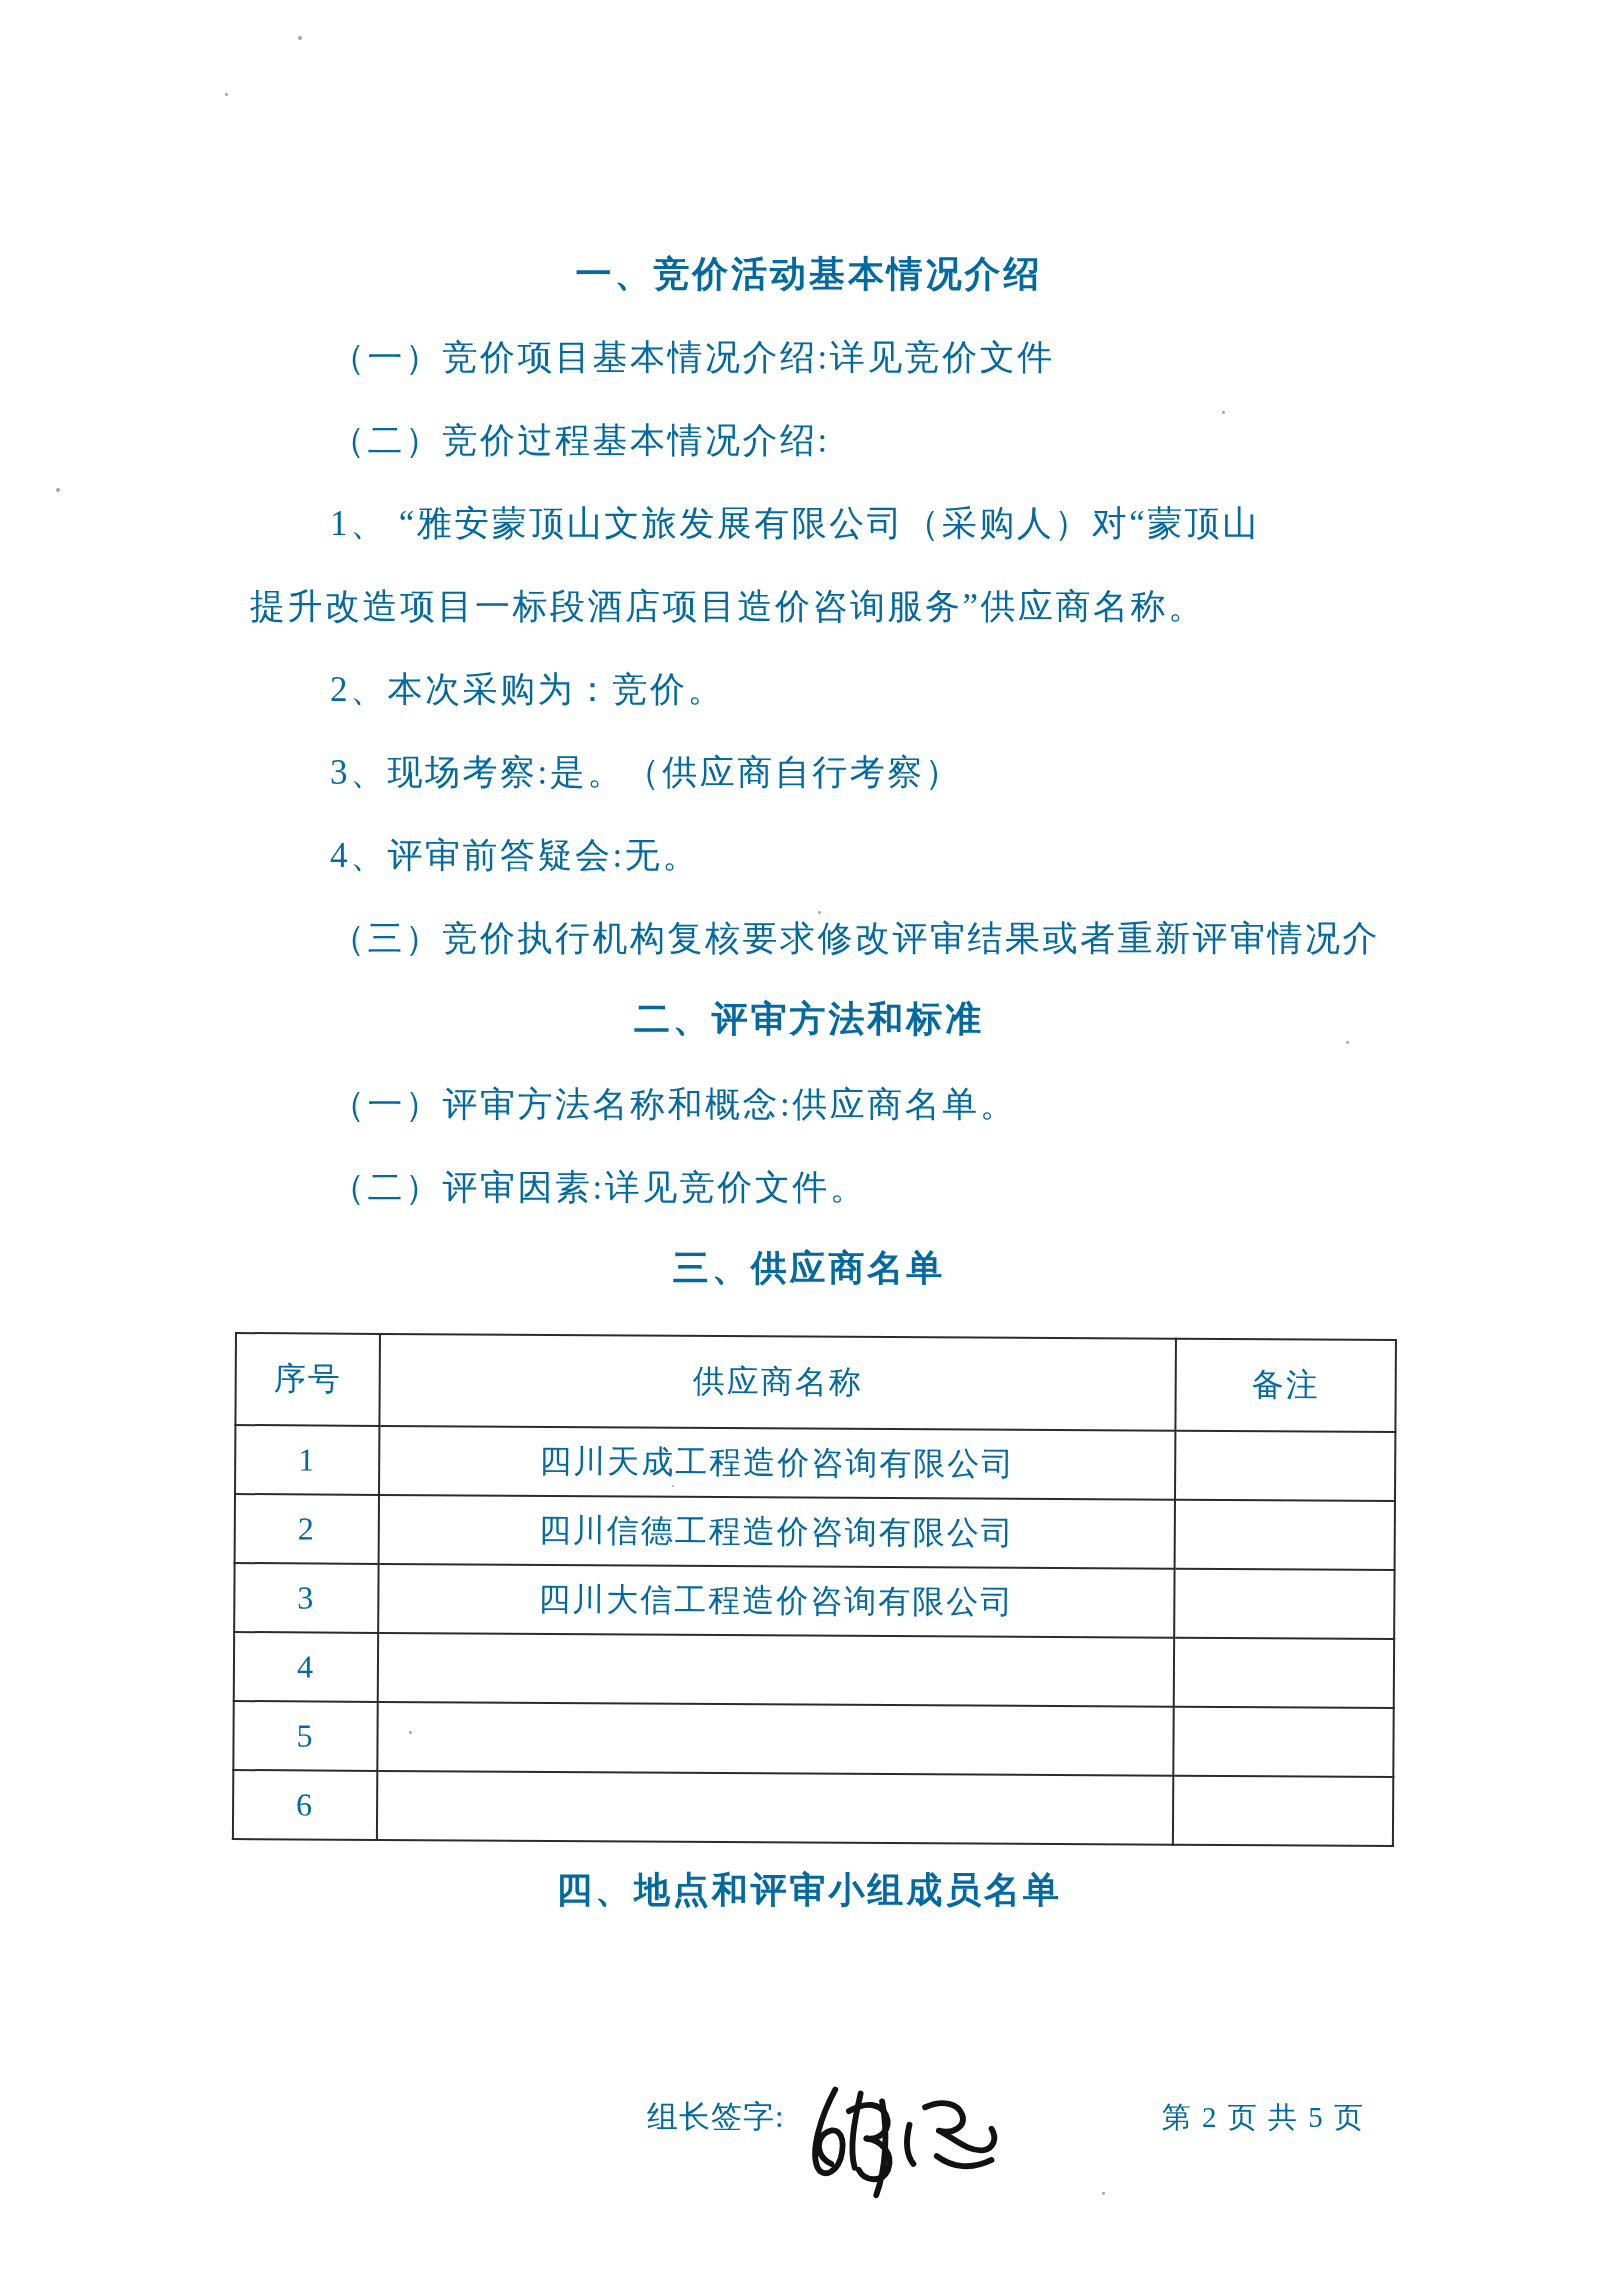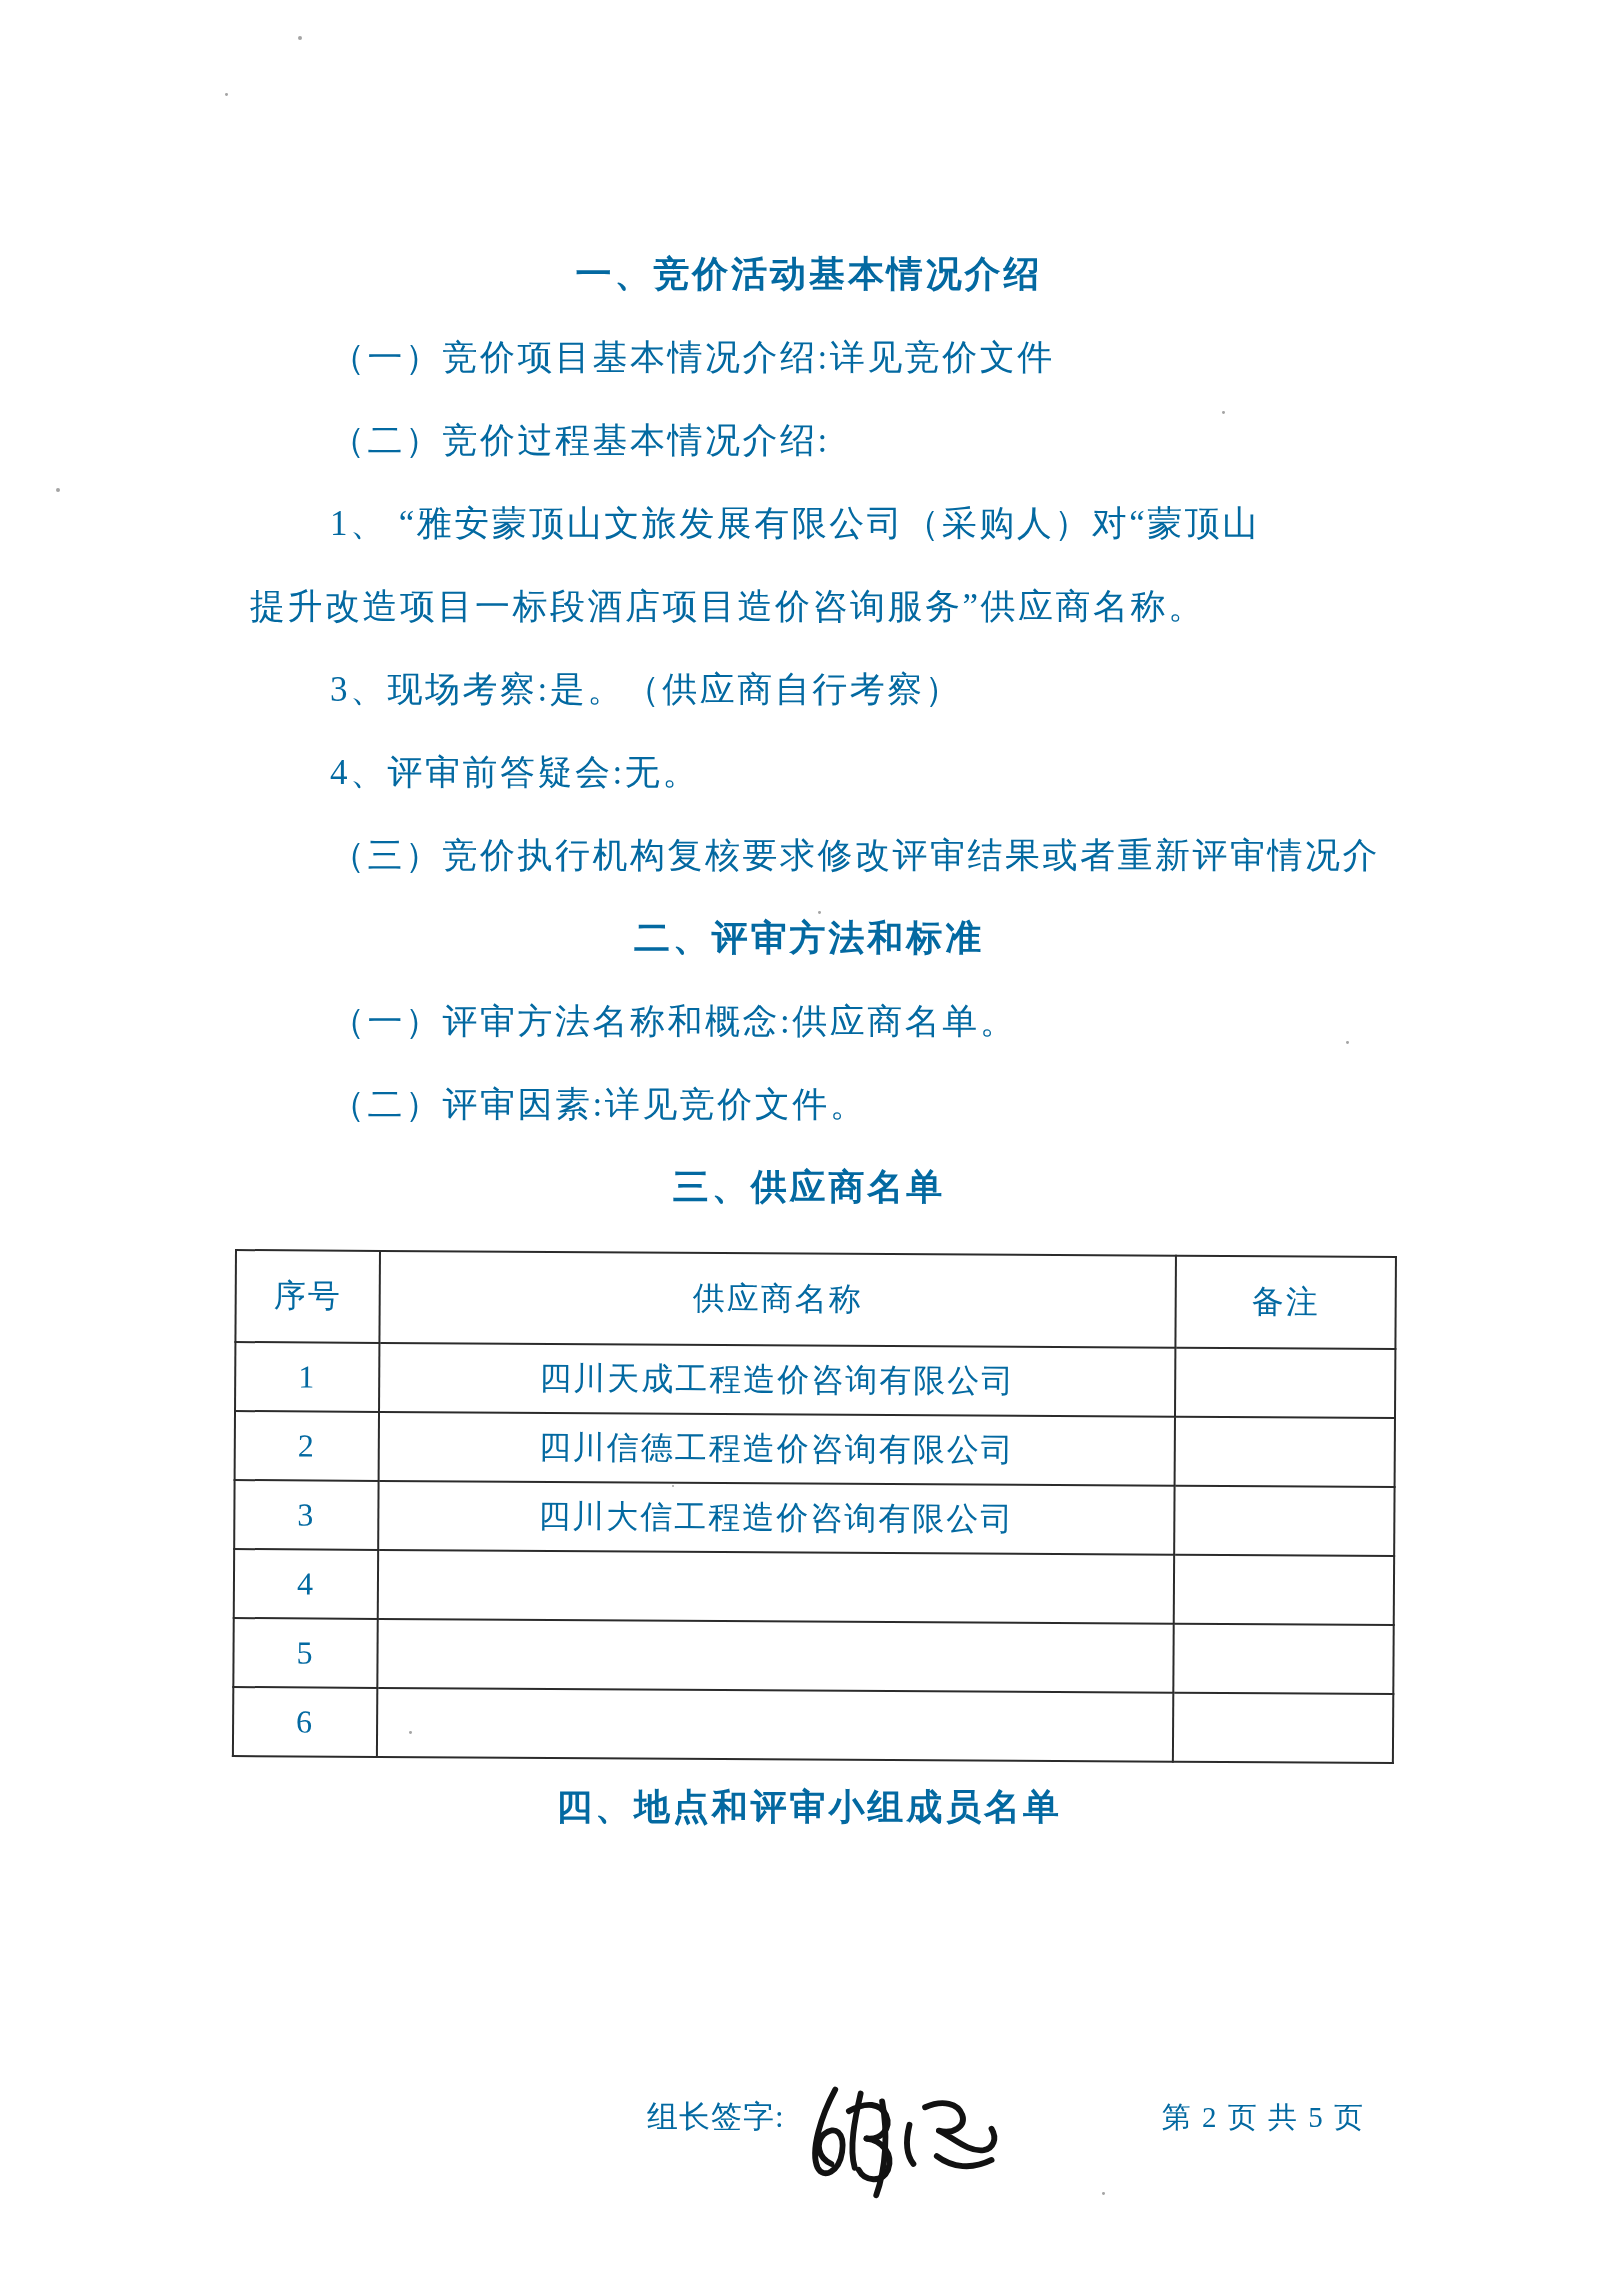--- a/index.html
+++ b/index.html
@@ -25,21 +25,21 @@
     white-space:nowrap;
   }
   .indent{padding-left:80px;}
   .heading{
     font-weight:bold;
     font-size:36px;
     text-align:center;
     padding-right:78px;
     letter-spacing:2.9px;
   }
-  .gap-sm{margin-top:9.8px;}
+  .gap-sm{margin-top:9.8px;font-family:Liberation Mono, monospace;}
   
   table.suppliers{
     border-collapse:collapse;
     table-layout:fixed;
     width:1160px;
     margin:15.7px 0 0 -14.7px;
     transform:rotate(0.35deg);
     transform-origin:left top;
     background:#ffffff;
   }
@@ -95,20 +95,21 @@
 <div class="page">
 
   <div class="content">
 
     <div class="line heading">一、竞价活动基本情况介绍</div>
 
     <div class="line indent">（一）竞价项目基本情况介绍:详见竞价文件</div>
     <div class="line indent">（二）竞价过程基本情况介绍:</div>
     <div class="line indent">1、 “雅安蒙顶山文旅发展有限公司（采购人）对“蒙顶山</div>
     <div class="line">提升改造项目一标段酒店项目造价咨询服务”供应商名称。</div>
+    <div class="line indent">2、本次采购为：竞价。</div>
     <div class="line indent">3、现场考察:是。（供应商自行考察）</div>
     <div class="line indent">4、评审前答疑会:无。</div>
     <div class="line indent">（三）竞价执行机构复核要求修改评审结果或者重新评审情况介</div>
 
     <div class="line heading gap-sm">二、评审方法和标准</div>
     <div class="line indent">（一）评审方法名称和概念:供应商名单。</div>
     <div class="line indent">（二）评审因素:详见竞价文件。</div>
 
     <div class="line heading gap-sm">三、供应商名单</div>
 

